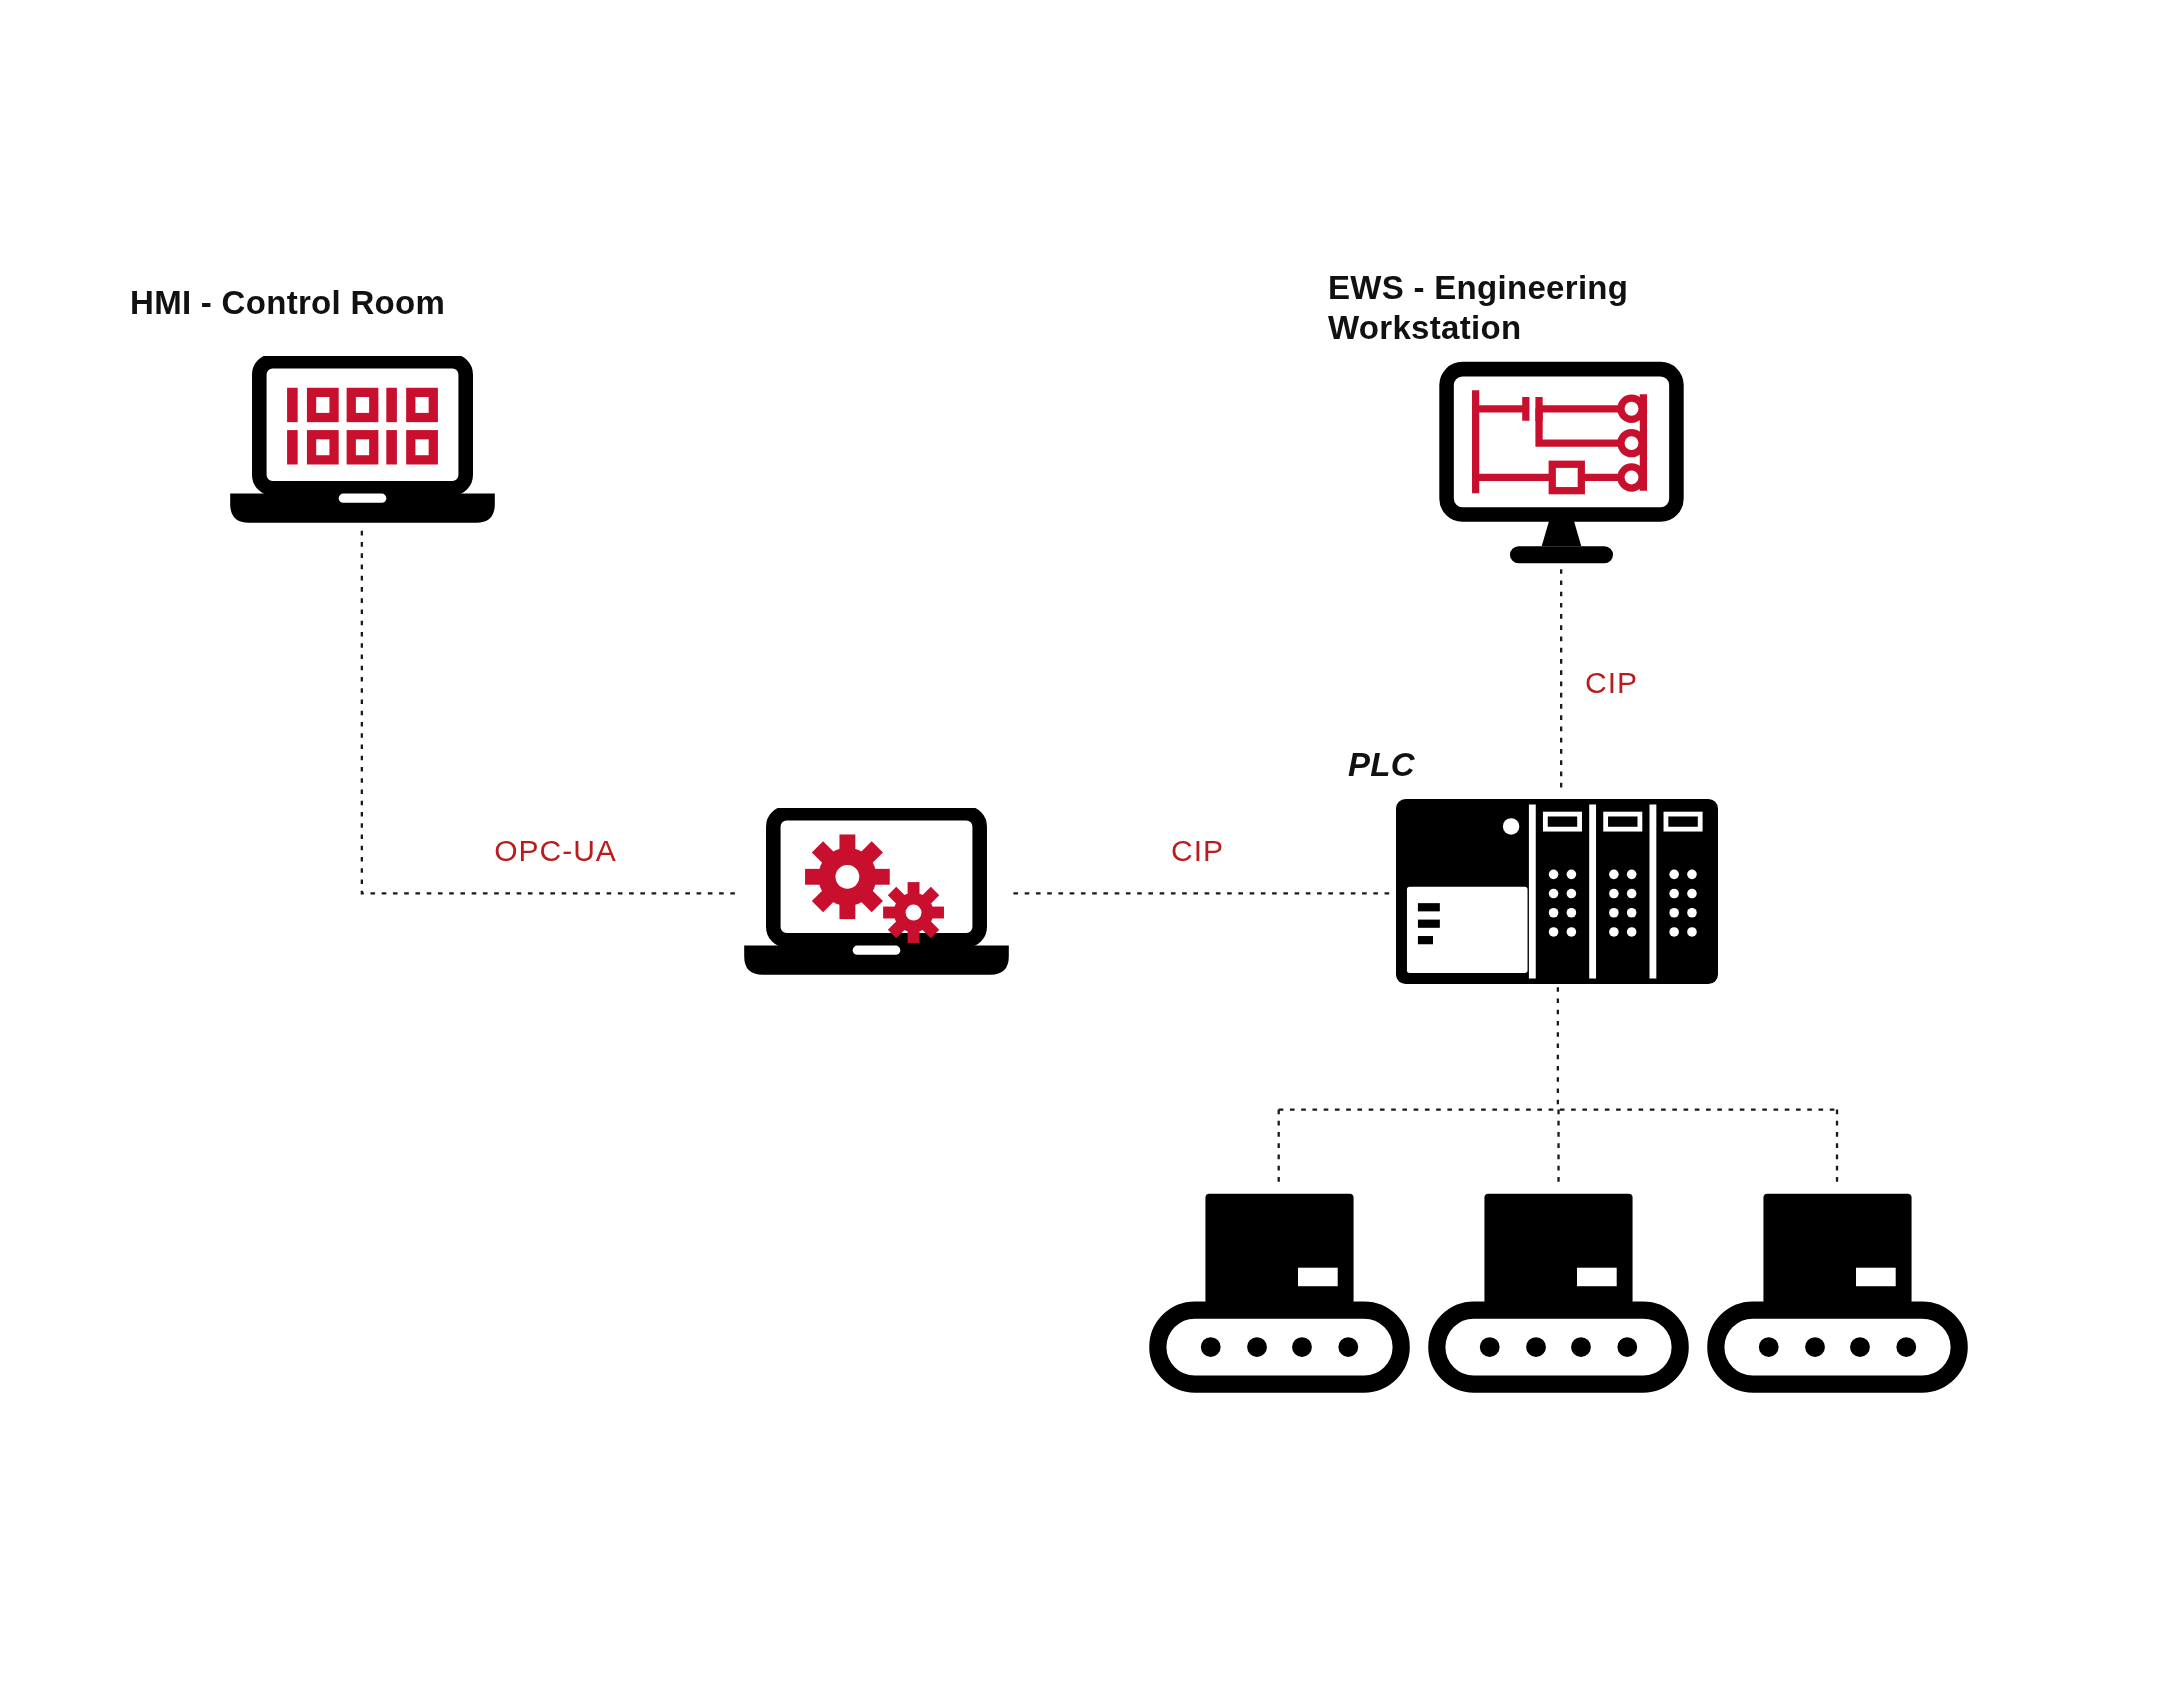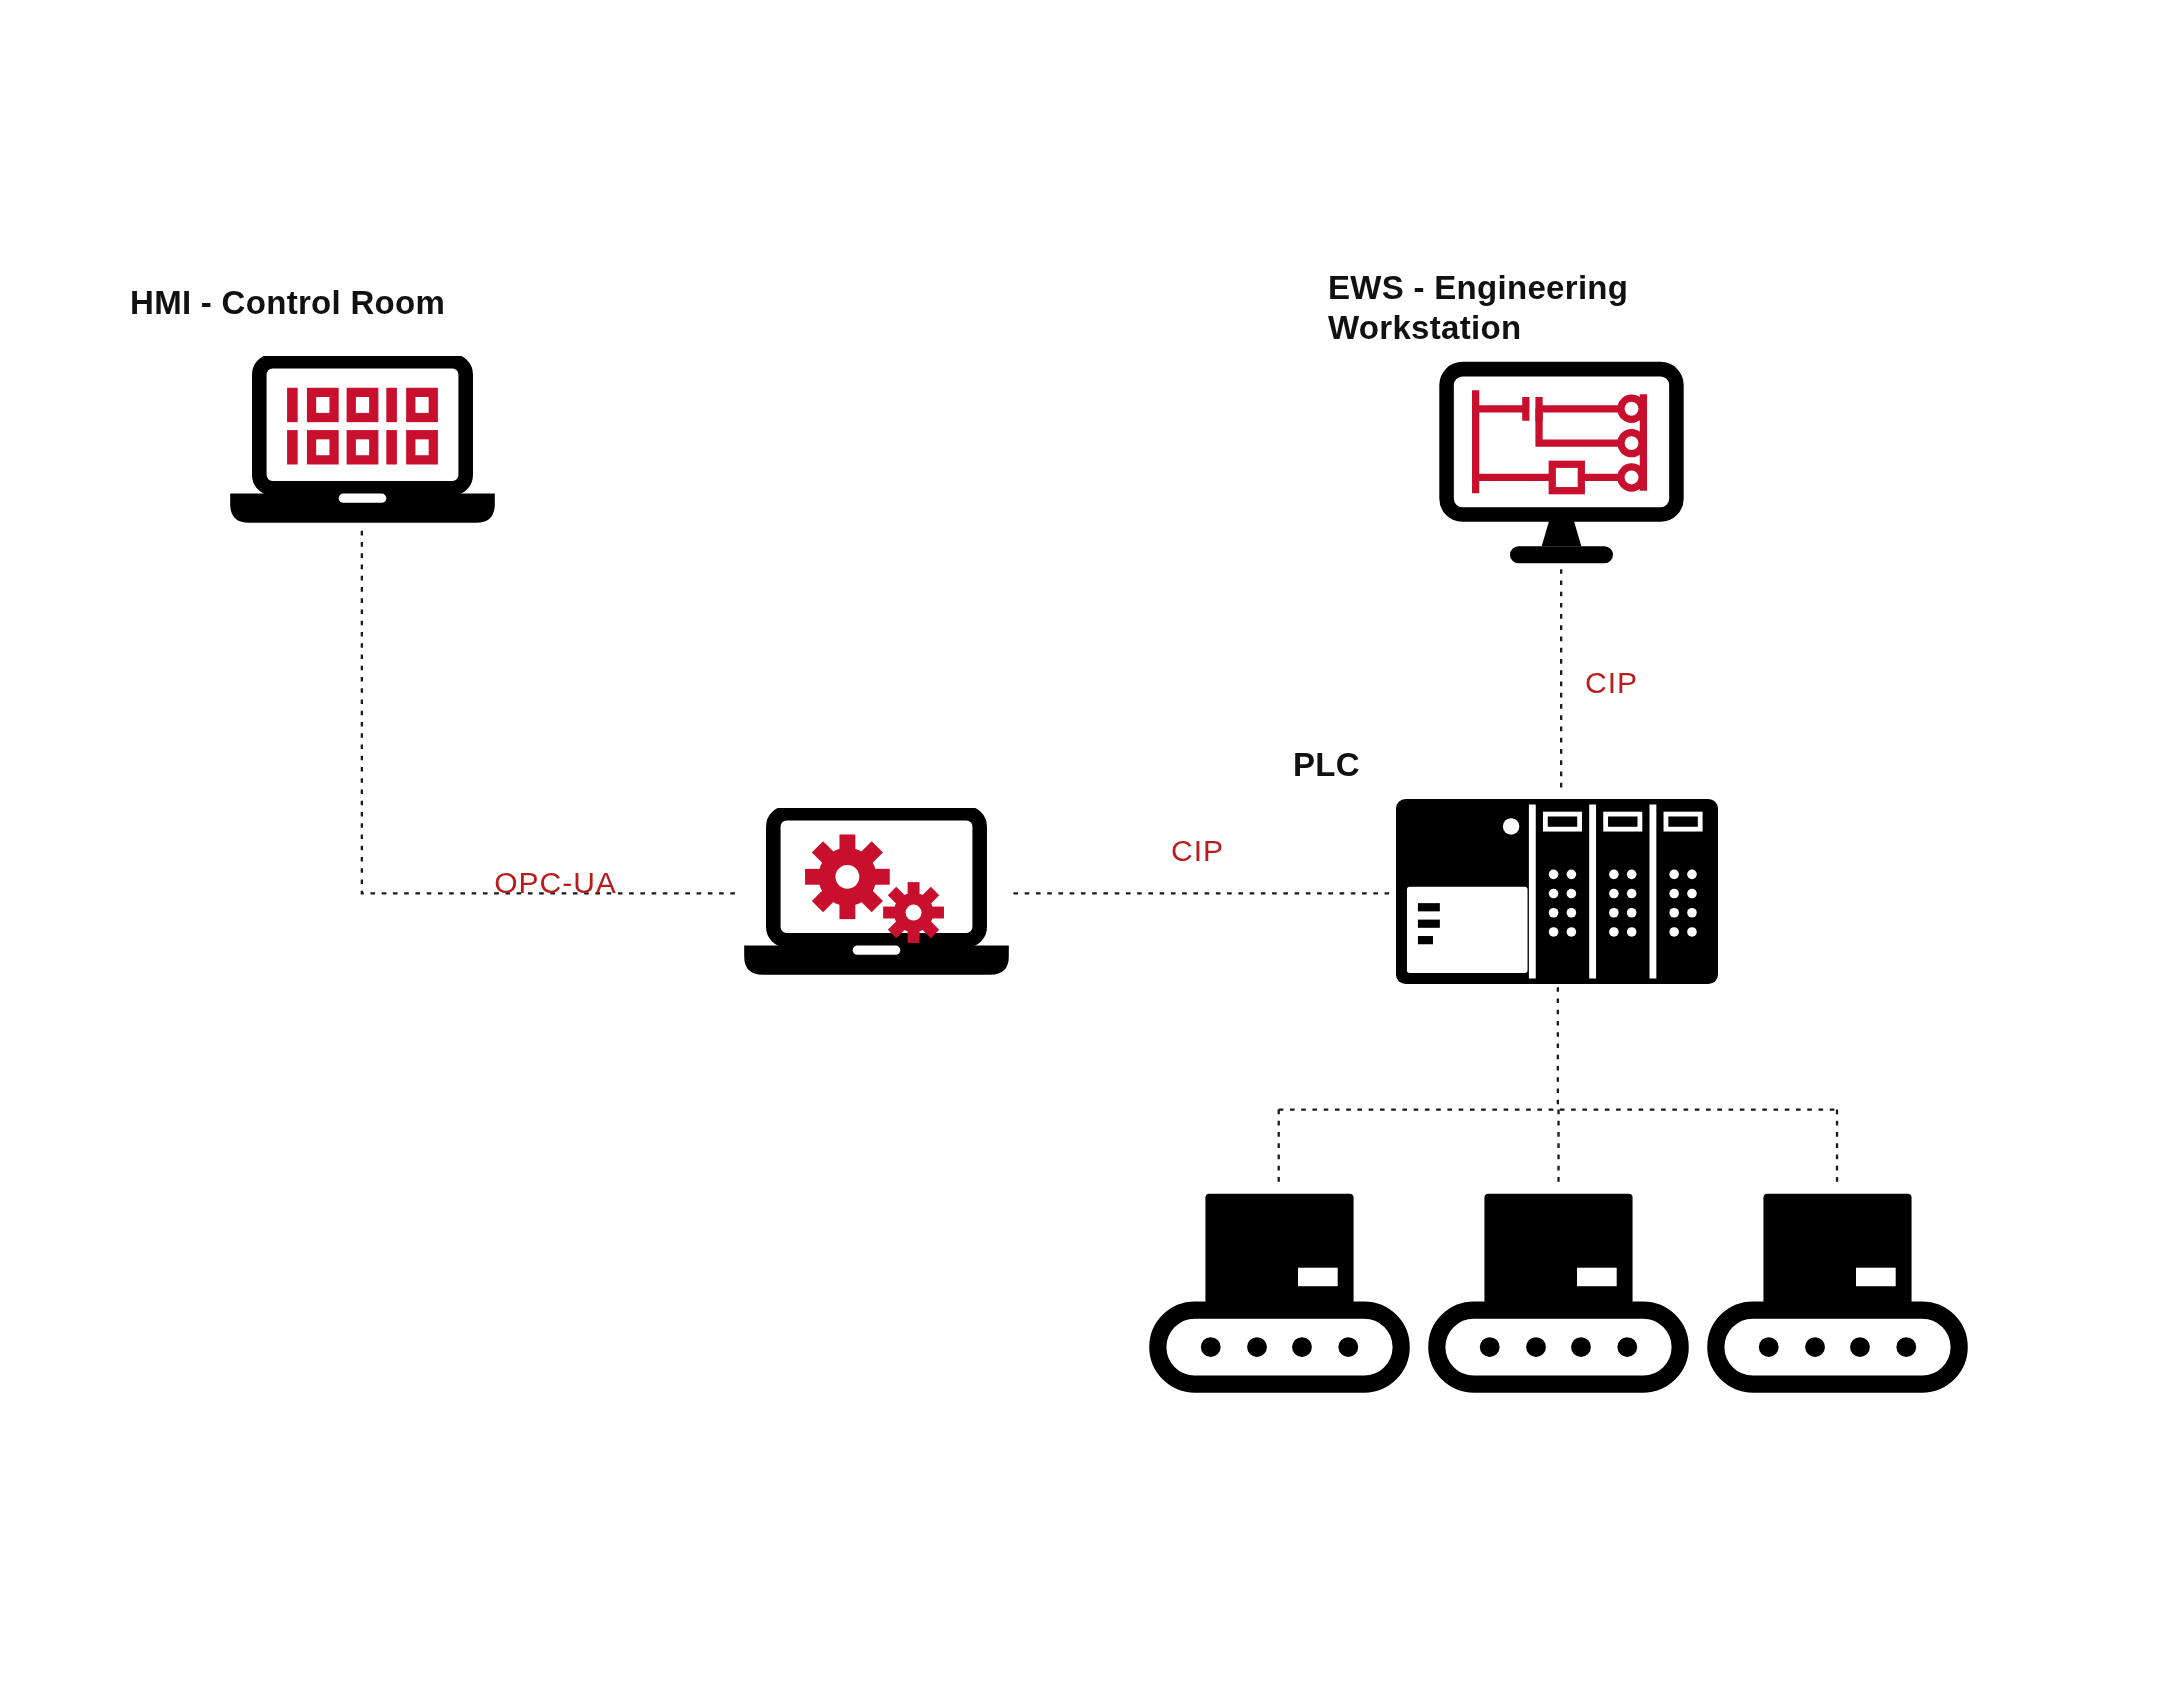--- a/index.html
+++ b/index.html
@@ -132,21 +132,21 @@
           <rect x="-4.5" y="-23" width="9" height="11" transform="rotate(315)"></rect>
         </g>
         <circle r="15"></circle>
         <circle r="6" fill="#ffffff"></circle>
       </g>
       <path d="M0 104 h200 v8 q0 14 -14 14 H14 q-14 0 -14 -14 z" fill="#000000"></path>
       <rect x="82" y="104" width="36" height="7" rx="3.5" fill="#ffffff"></rect>
     </svg>
   </div>
 
-  <div class="node-label" style="left:1293px; top:745px; width:331px;">PLC</div>
+  <div class="node-label" style="left:1348px; top:745px; width:331px;font-style:italic;">PLC</div>
   <div class="icon" style="left:1396px; top:799px; width:322px; height:185px;">
     <svg viewBox="0 0 235 135">
       <rect x="0" y="0" width="235" height="135" rx="7" fill="#000000"></rect>
       <circle cx="84" cy="20" r="6" fill="#ffffff"></circle>
       <rect x="8" y="64" width="88" height="63" rx="2" fill="#ffffff"></rect>
       <g fill="#000000">
         <rect x="16" y="76" width="16" height="6"></rect>
         <rect x="16" y="88" width="16" height="6"></rect>
         <rect x="16" y="100" width="11" height="6"></rect>
       </g>
@@ -184,21 +184,21 @@
         <circle cx="203" cy="69" r="3.5"></circle>
           <circle cx="216" cy="69" r="3.5"></circle>
         <circle cx="203" cy="83" r="3.5"></circle>
           <circle cx="216" cy="83" r="3.5"></circle>
         <circle cx="203" cy="97" r="3.5"></circle>
           <circle cx="216" cy="97" r="3.5"></circle>
       </g>
     </svg>
   </div>
 
-  <div class="conn-label" style="left:390px; top:834px; width:331px;margin-top:32px;">OPC-UA</div>
+  <div class="conn-label" style="left:390px; top:834px; width:331px;">OPC-UA</div>
   <div class="conn-label" style="left:1032px; top:834px; width:331px;">CIP</div>
   <div class="conn-label" style="left:1585px; top:666px; text-align:left;">CIP</div>
 
   <div class="icon" style="left:1147px; top:1191px; width:265px; height:205px;">
     <svg viewBox="0 0 200 155">
       <rect x="44" y="2" width="112" height="84" rx="3" fill="#000000"></rect>
       <rect x="114" y="58" width="30" height="14" fill="#ffffff"></rect>
       <rect x="8" y="90" width="184" height="56" rx="28" fill="#ffffff" stroke="#000000" stroke-width="13"></rect>
       <g fill="#000000">
         <circle cx="48" cy="118" r="7.5"></circle>

